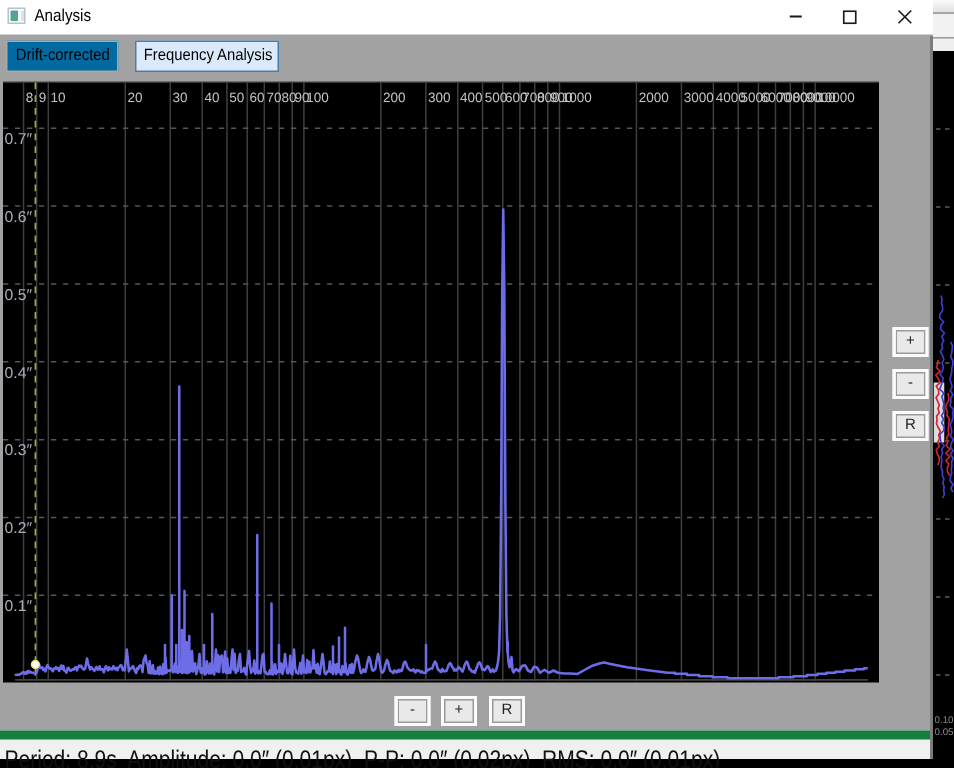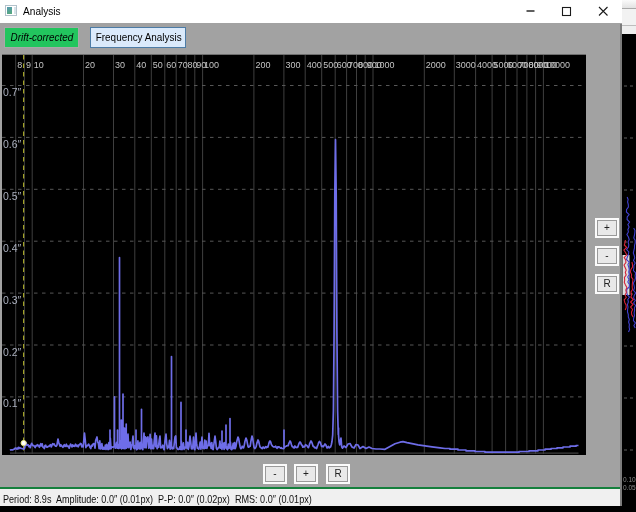--- a/index.html
+++ b/index.html
@@ -8,33 +8,33 @@
   #titlebar { position:absolute; left:0; top:0; width:622px; height:23px; background:#ffffff; }
   #title { position:absolute; left:23px; top:4.5px; font-size:11.5px; color:#000;
       transform:scaleX(.88); transform-origin:left center; }
   .capbtn { position:absolute; top:0; width:36px; height:23px; color:#1a1a1a; }
   #icon { position:absolute; left:5px; top:5px; width:12px; height:11px; background:#fff;
       border:1px solid #b3c2cb; }
   #icon .l { position:absolute; left:1px; top:1px; width:5px; height:7px;
       background:linear-gradient(160deg,#579ab0,#54a97a); }
   #icon .r { position:absolute; left:8px; top:1px; width:2px; height:7px; background:#d8e4ea; }
   #toolbar-btn1 { position:absolute; left:4px; top:27px; width:75px; height:21px;
-      background:#22c55e; border:1px solid #a9a9a9; font-size:11px; color:#000;
-      text-align:center; line-height:19px; white-space:nowrap; overflow:hidden;font-style:italic; }
+      background:#0369a1; border:1px solid #a9a9a9; font-size:11px; color:#000;
+      text-align:center; line-height:19px; white-space:nowrap; overflow:hidden; }
   .sqz { display:inline-block; transform:scaleX(.9); transform-origin:center; }
   #toolbar-btn2 { position:absolute; left:90px; top:27px; width:96px; height:21px;
       background:#dbeafb; border:1px solid #4d7ca6; font-size:11px; color:#000;
       text-align:left; line-height:19px; white-space:nowrap; overflow:hidden; }
   #plot { position:absolute; left:2px; top:54px; width:584px;
       height:401px; background:#000; border-top:1px solid #6e6e6e; }
   .sqbtn { position:absolute; width:24px; height:20px; background:#e9e9e9;
       border:2px solid #fbfbfb; box-shadow:inset 0 0 0 1px #9a9a9a;
       font-size:10px; color:#222; text-align:center; line-height:15px; }
   #statusbar { position:absolute; left:0; top:487px; width:622px; height:19px;
-      background:#f0f0f0; border-top:2px solid #15803d; font-size:11px; color:#111; }
+      background:#f0f0f0; border-top:6px solid #15803d; font-size:17px; color:#111; }
   #statusbar span { position:absolute; left:3px; top:3.5px; white-space:nowrap;
       transform:scaleX(.825); transform-origin:left center; }
   #rightstrip { position:absolute; left:622px; top:0; width:14px; height:512px; background:#000; }
   .rbar { position:absolute; left:0; width:14px; }
 </style></head>
 <body>
 <div id="win"></div>
 <div id="plot"></div>
 <svg width="636" height="512" viewBox="0 0 636 512" style="position:absolute;left:0;top:0">
 <line x1="15.7" y1="55" x2="15.7" y2="454" stroke="#3f3f3f" stroke-width="1"></line>

